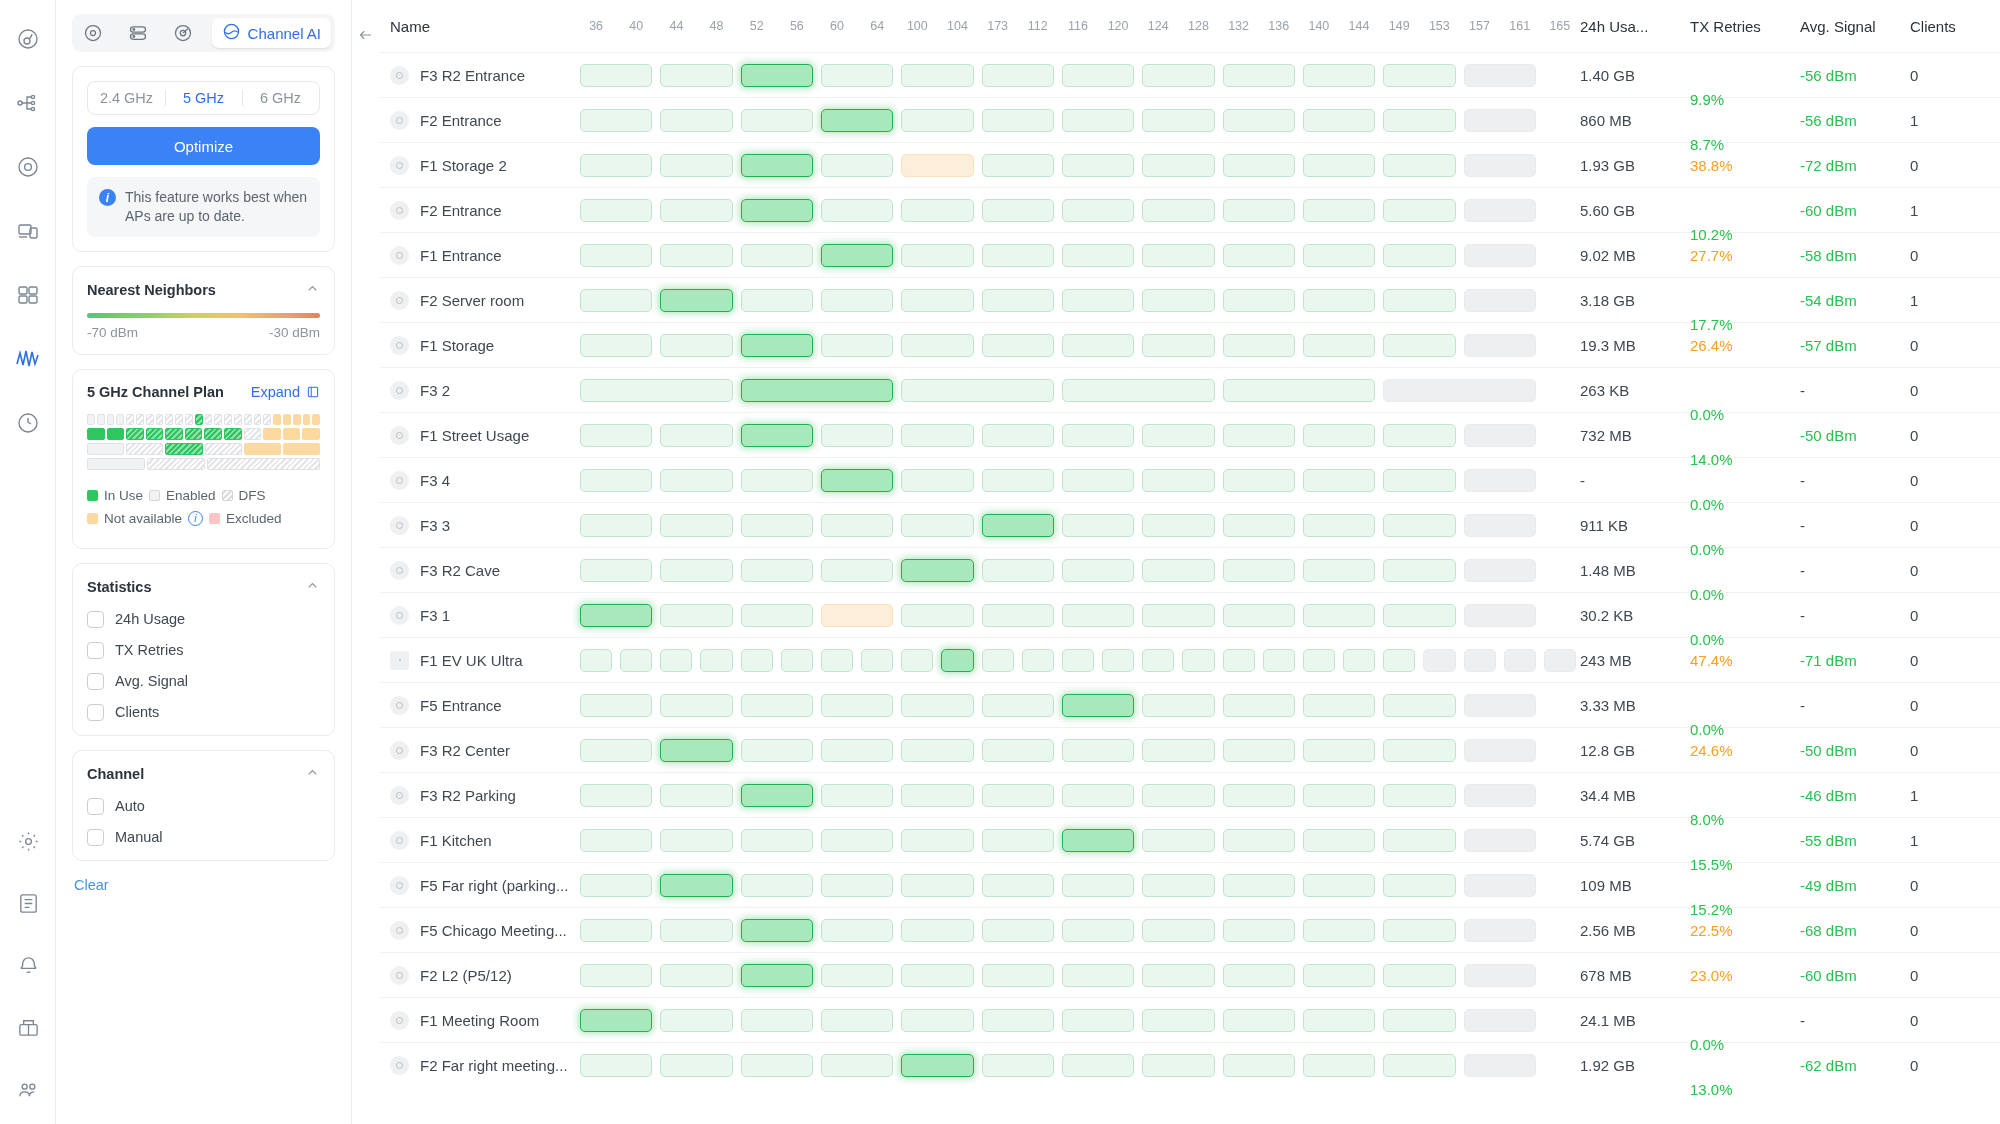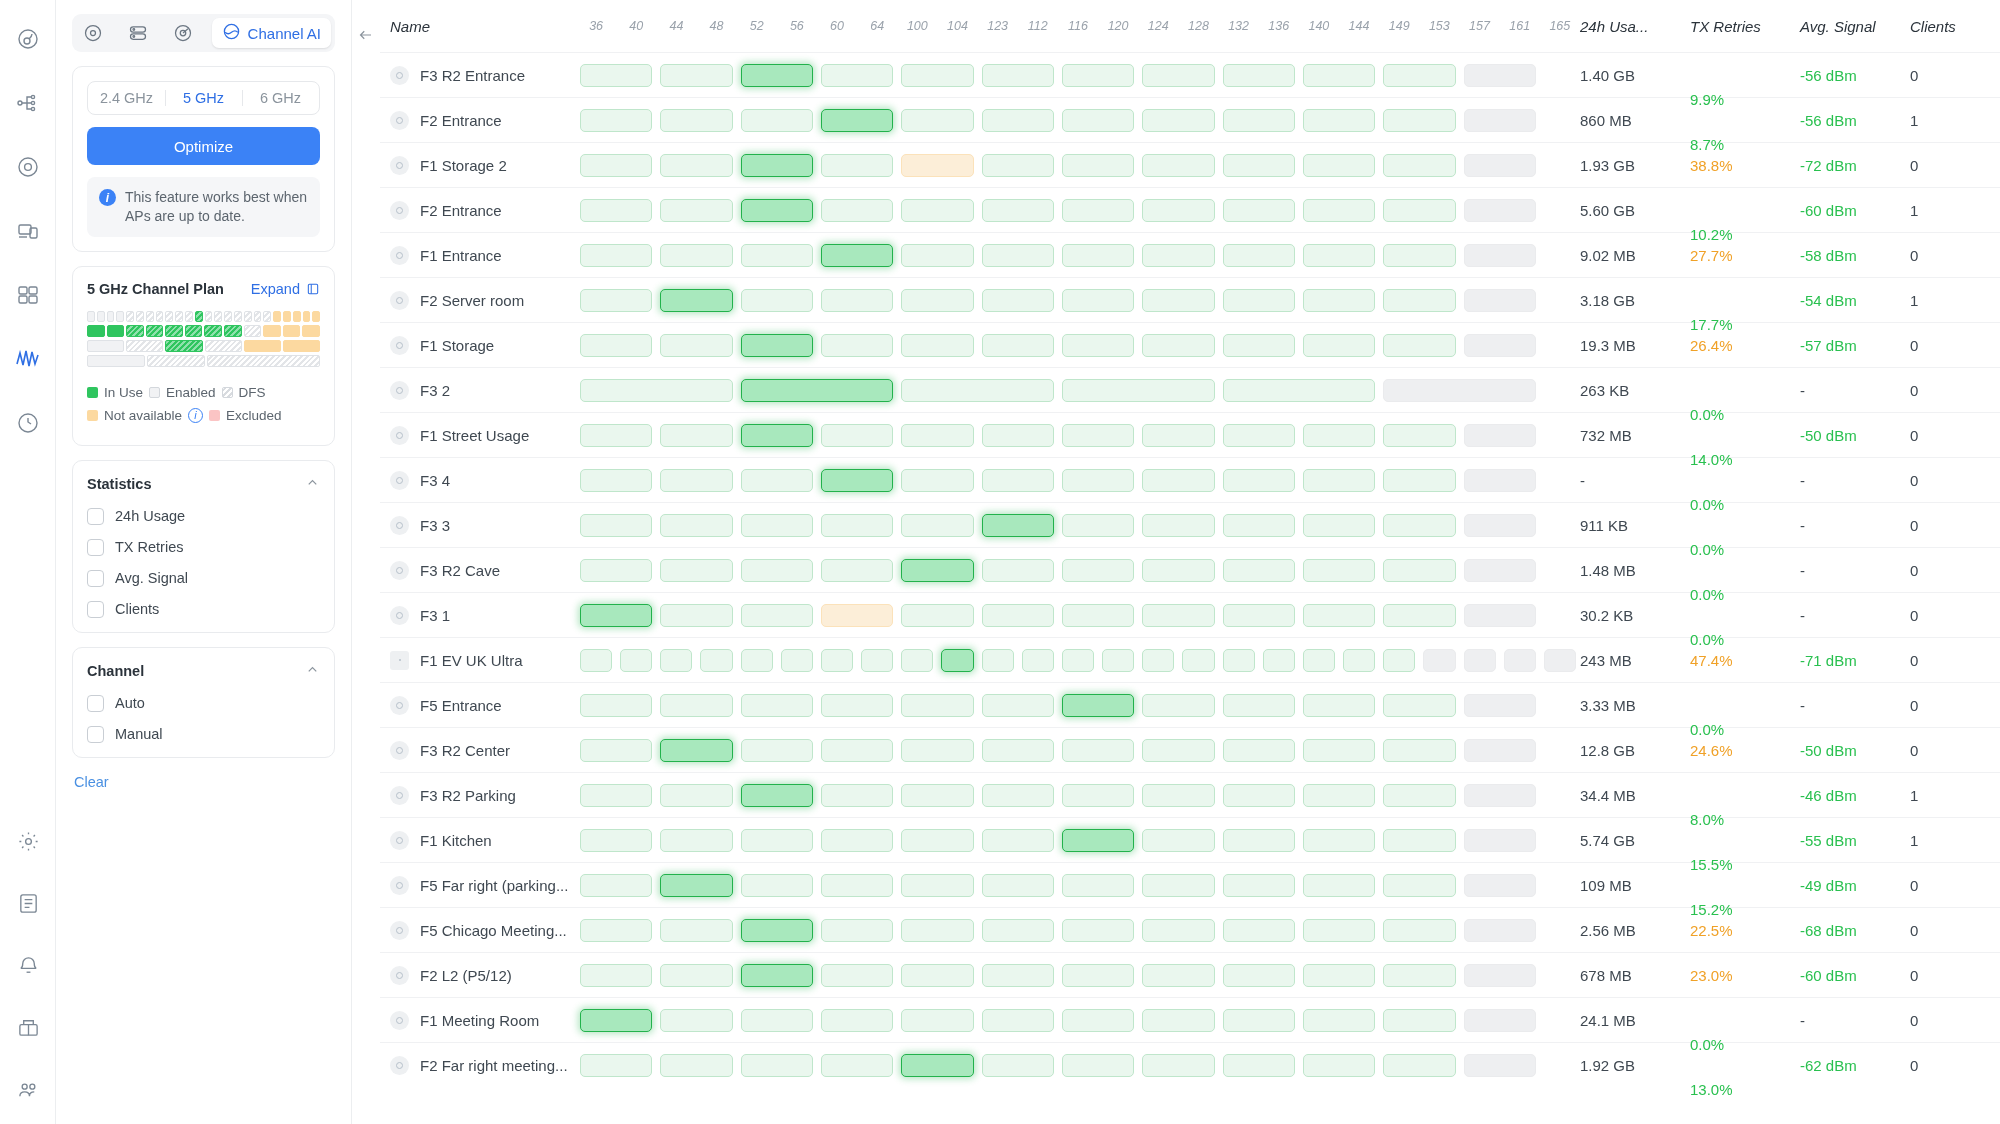--- a/index.html
+++ b/index.html
@@ -145,21 +145,21 @@
     position: absolute; left: 0; top: 22px; width: 26px; height: 26px;
     display: flex; align-items: center; justify-content: center;
     color: #8b949d; cursor: pointer; z-index: 4;
   }
   .table-wrap {
     flex: 1; height: 1124px; position: relative;
     border-left: 1px solid #eceef0; padding-left: 28px;
   }
   .thead {
     display: flex; align-items: center; height: 52px;
-    padding: 0 0 0 6px; font-size: 15px; color: #2b333b; font-style: italic;
+    padding: 0 0 0 6px; font-size: 15px; color: #2b333b;
   }
   .th-name { width: 190px; flex: 0 0 190px; padding-left: 4px; }
   .th-channels { flex: 1; display: flex; position: relative; }
   .th-ch {
     flex: 1; text-align: center; font-size: 12.5px; color: #9aa2ab;
   }
   .th-stat { width: 110px; flex: 0 0 110px; font-size: 15px; }
   .th-stat.clients { width: 90px; flex: 0 0 90px; }
 
   .row {
@@ -341,20 +341,35 @@
         <div class="band active">5 GHz</div>
         <div class="band">6 GHz</div>
       </div>
       <button class="btn-primary">Optimize</button>
       <div class="note">
         <span class="info-dot">i</span>
         <span class="note-txt">This feature works best when APs are up to date.</span>
       </div>
     </div>
 
+    <div class="card">
+      <div class="card-head">
+        <span class="card-title">Nearest Neighbors</span>
+        <span class="chev">
+          <svg width="15" height="15" viewBox="0 0 24 24" fill="none" stroke="currentColor" stroke-width="2">
+              <path d="M6 15l6-6 6 6"></path>
+            </svg>
+        </span>
+      </div>
+      <div class="grad-bar"></div>
+      <div class="grad-labels">
+        <span>-70 dBm</span>
+        <span>-30 dBm</span>
+      </div>
+    </div>
 
     <div class="card">
       <div class="card-head">
         <span class="card-title">5 GHz Channel Plan</span>
         <span class="link">
           <span>Expand</span>
           <svg width="14" height="14" viewBox="0 0 24 24" fill="none" stroke="currentColor" stroke-width="1.8">
               <rect x="4" y="4" width="16" height="16" rx="2"></rect>
               <path d="M9 4v16"></path>
             </svg>
@@ -496,21 +511,21 @@
           <div class="th-ch">36</div>
           <div class="th-ch">40</div>
           <div class="th-ch">44</div>
           <div class="th-ch">48</div>
           <div class="th-ch">52</div>
           <div class="th-ch">56</div>
           <div class="th-ch">60</div>
           <div class="th-ch">64</div>
           <div class="th-ch">100</div>
           <div class="th-ch">104</div>
-          <div class="th-ch">123</div>
+          <div class="th-ch">173</div>
           <div class="th-ch">112</div>
           <div class="th-ch">116</div>
           <div class="th-ch">120</div>
           <div class="th-ch">124</div>
           <div class="th-ch">128</div>
           <div class="th-ch">132</div>
           <div class="th-ch">136</div>
           <div class="th-ch">140</div>
           <div class="th-ch">144</div>
           <div class="th-ch">149</div>

